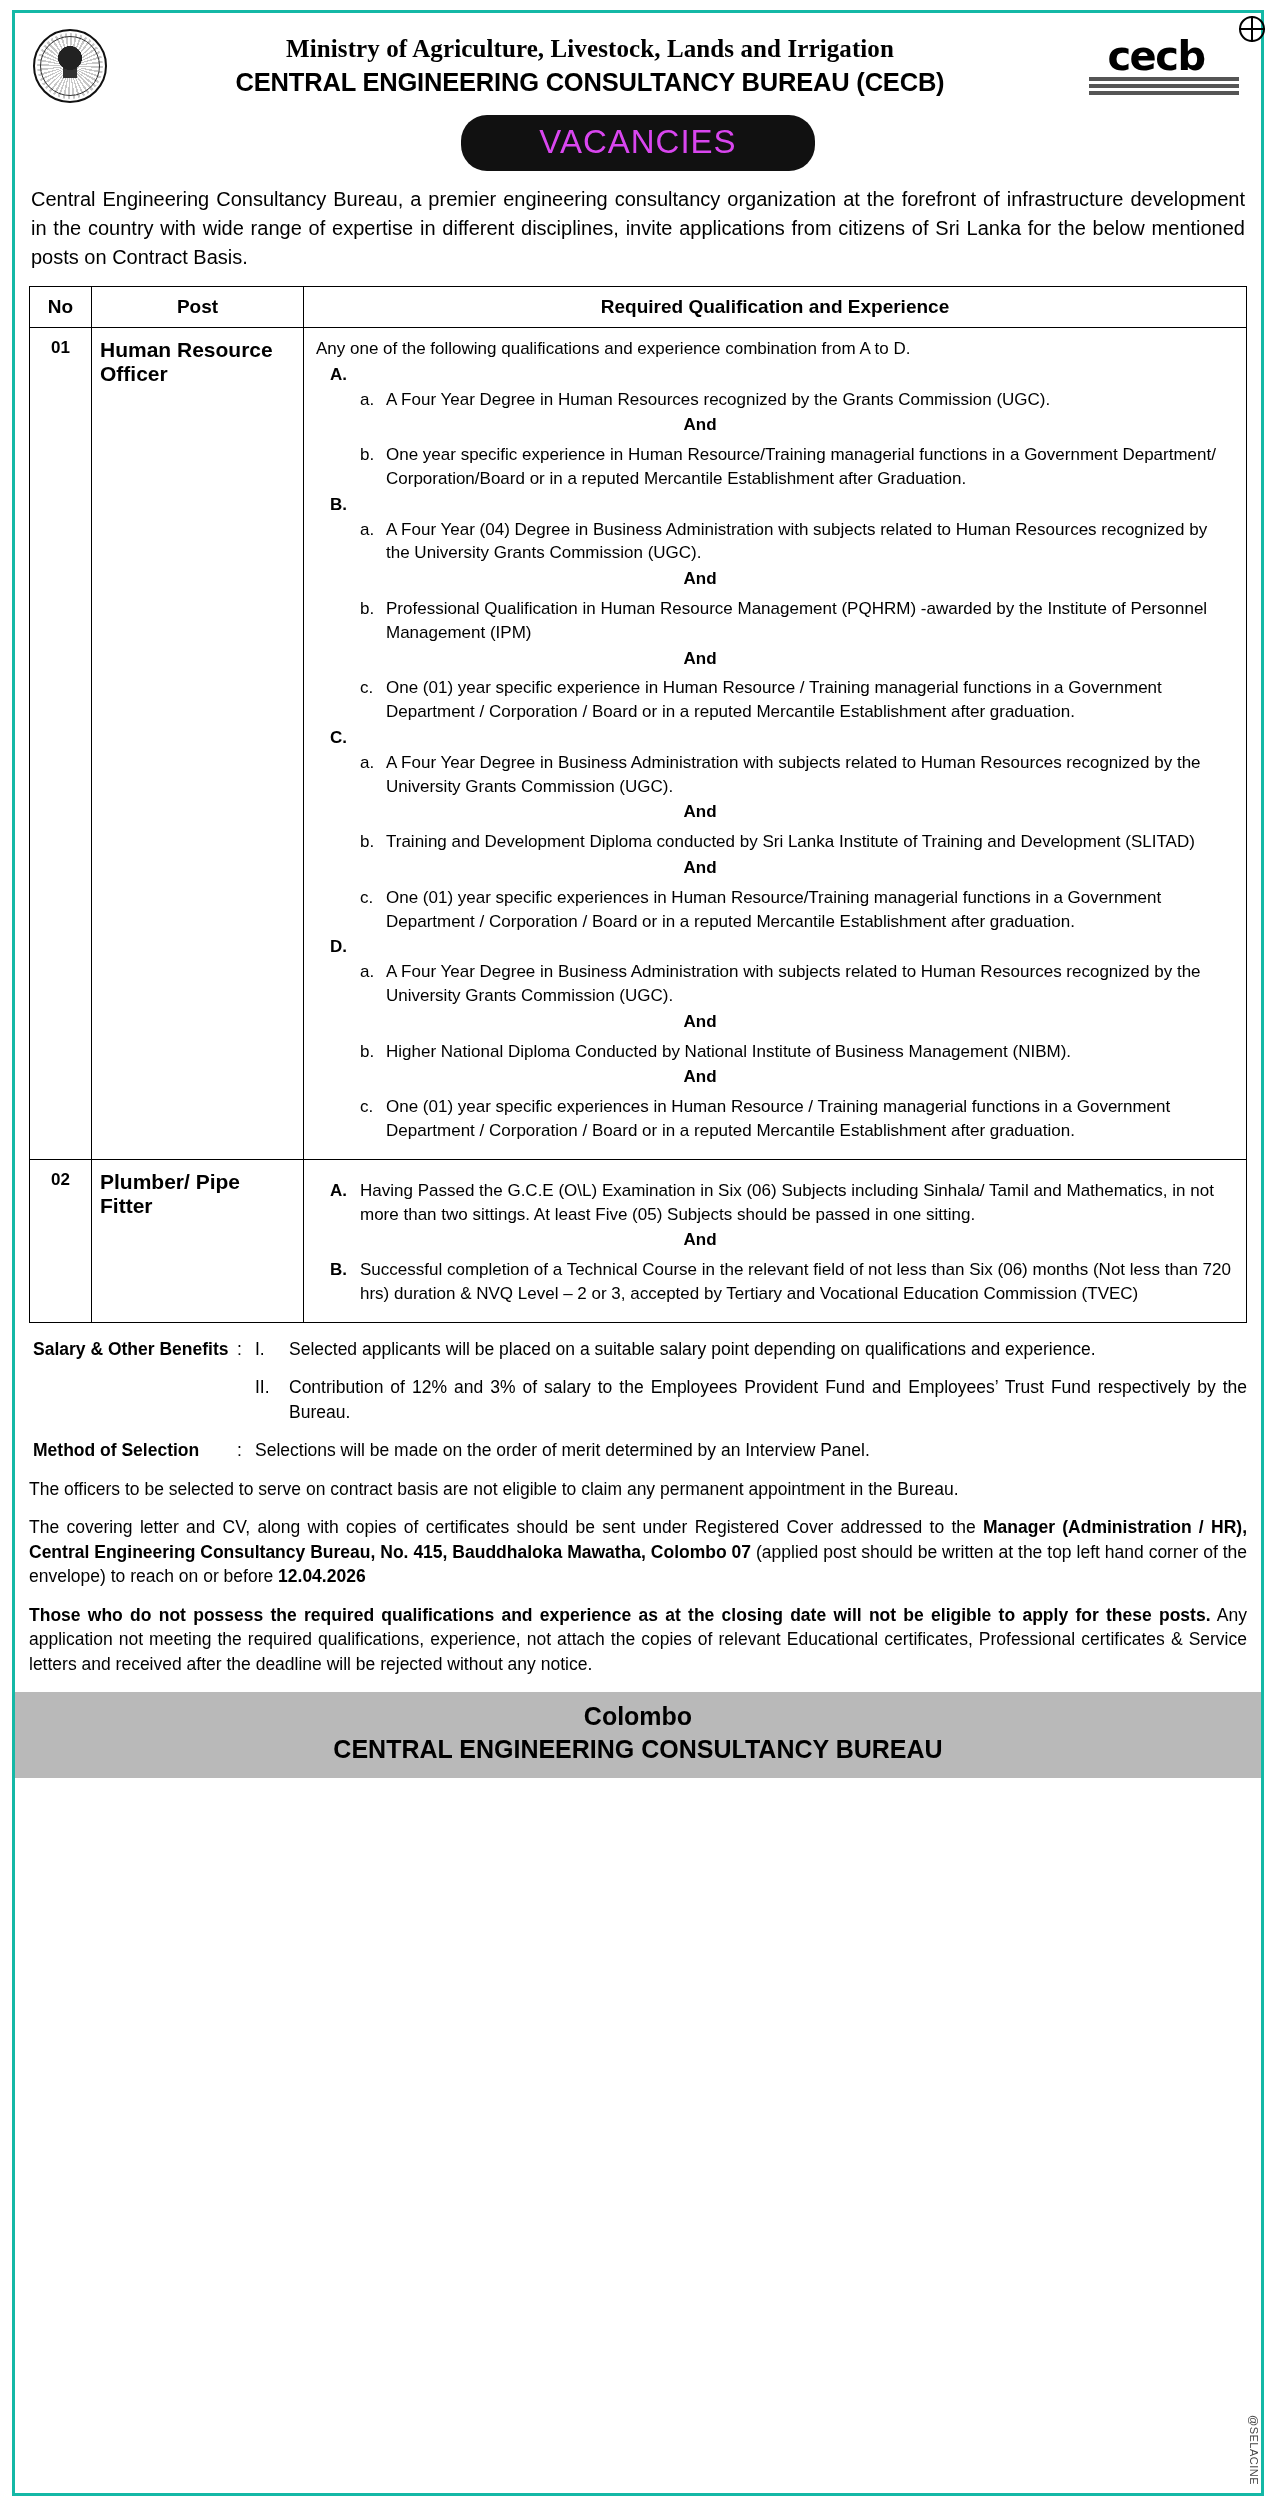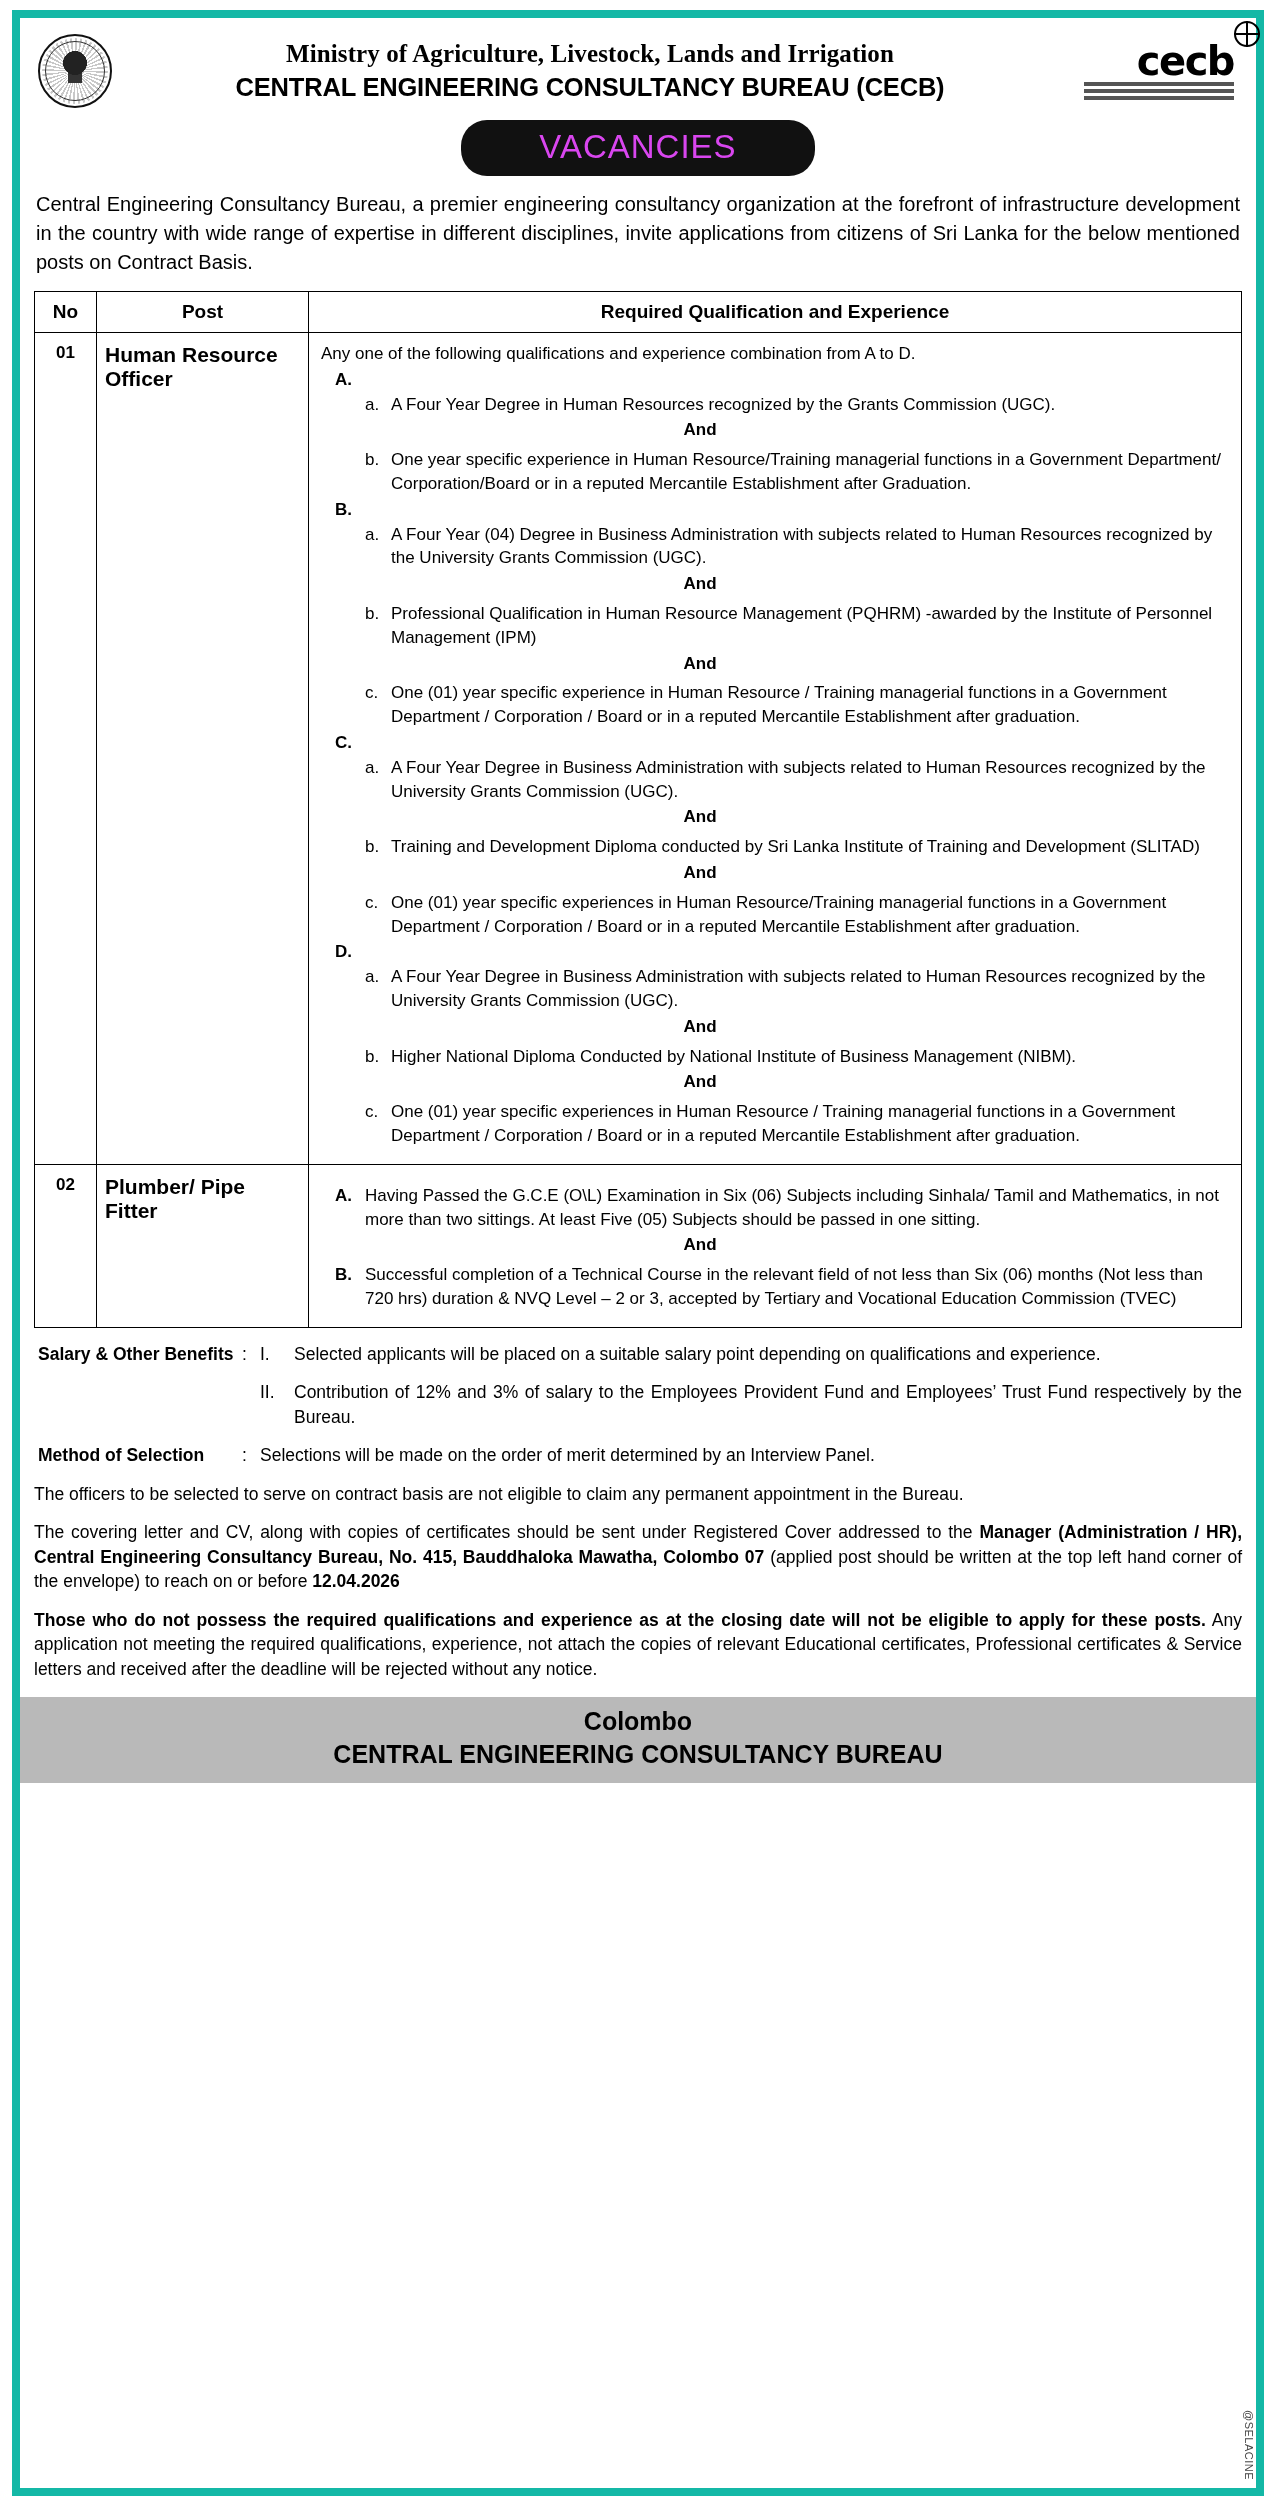--- a/index.html
+++ b/index.html
@@ -13,21 +13,21 @@
     color: #000;
   }
   .page {
     width: 1276px;
     min-height: 2510px;
     background: #fff;
     padding: 10px 12px 0 12px;
     position: relative;
   }
   .frame {
-    border: 8px solid #14b8a6;
+    border: 3px solid #14b8a6;
     padding: 10px 14px 0 14px;
     position: relative;
     min-height: 2486px;
   }
 
   
   .header {
     display: flex;
     align-items: center;
     padding: 6px 4px 2px 4px;
@@ -77,21 +77,21 @@
     font-family: "Liberation Sans", sans-serif;
     font-weight: bold;
     font-size: 25.5px;
     letter-spacing: -.2px;
     margin-top: 4px;
     line-height: 1.12;
   }
   .cecb-logo {
     flex: 0 0 170px;
     width: 170px;
-    text-align: right;
+    text-align: center;
     padding-right: 4px;
   }
   .cecb-word {
     font-family: "DejaVu Sans", sans-serif;
     font-weight: bold;
     font-size: 40px;
     letter-spacing: -1.5px;
     line-height: .9;
     display: inline-block;
     position: relative;

